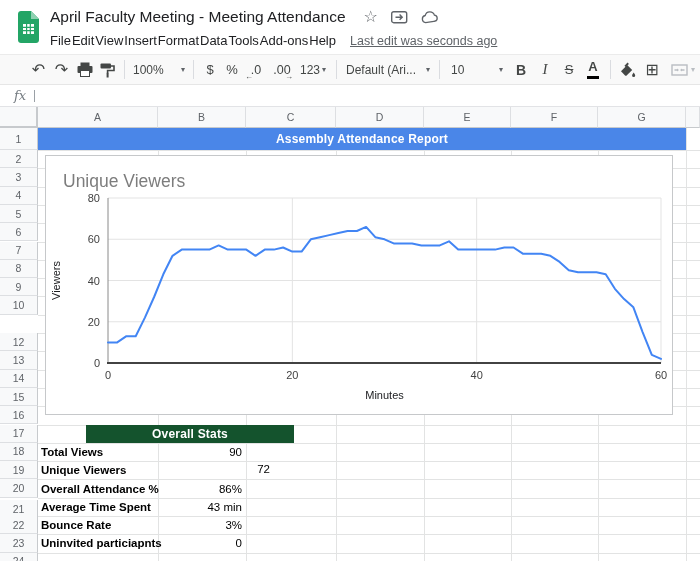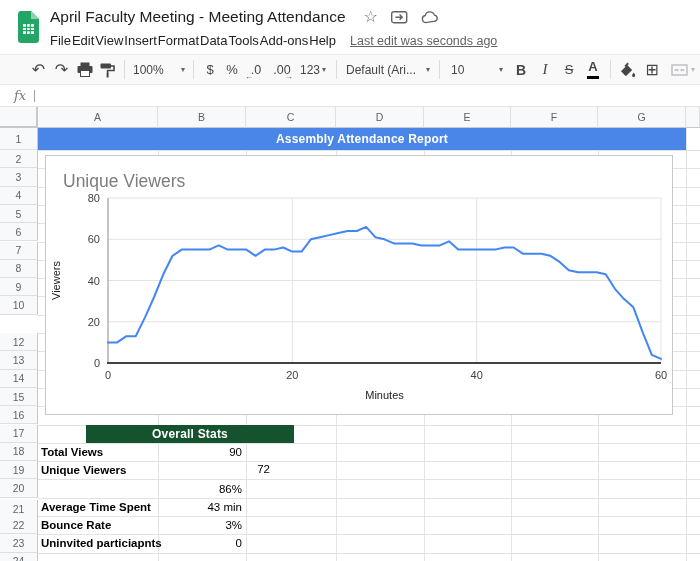--- a/index.html
+++ b/index.html
@@ -281,20 +281,21 @@
     <div class="rowhdr" style="top: 354.1px; height: 18.3px;">19</div>
     <div class="rowhdr" style="top: 372.4px; height: 18.3px;">20</div>
     <div class="rowhdr" style="top: 393px; height: 18.3px;">21</div>
     <div class="rowhdr" style="top: 409px; height: 18.3px;">22</div>
     <div class="rowhdr" style="top: 427.3px; height: 18.3px;">23</div>
     <div class="rowhdr" style="top: 445.6px; height: 18.3px;">24</div>
     <div class="stat-label" style="top: 335.8px; height: 18.3px;">Total Views</div>
     <div class="stat-value" style="top: 335.8px; height: 18.3px;">90</div>
     <div class="stat-label" style="top: 354.1px; height: 18.3px;">Unique Viewers</div>
     <div class="stat-value" style="top: 353px; height: 18.3px; margin-left: 28px;">72</div>
+    <div class="stat-label" style="top: 372.4px; height: 18.3px;">Overall Attendance %</div>
     <div class="stat-value" style="top: 372.4px; height: 18.3px;">86%</div>
     <div class="stat-label" style="top: 390.7px; height: 18.3px;">Average Time Spent</div>
     <div class="stat-value" style="top: 390.7px; height: 18.3px;">43 min</div>
     <div class="stat-label" style="top: 409px; height: 18.3px;">Bounce Rate</div>
     <div class="stat-value" style="top: 409px; height: 18.3px;">3%</div>
     <div class="stat-label" style="top: 427.3px; height: 18.3px;">Uninvited particiapnts</div>
     <div class="stat-value" style="top: 427.3px; height: 18.3px;">0</div>
   </div>
 
 </body></html>

